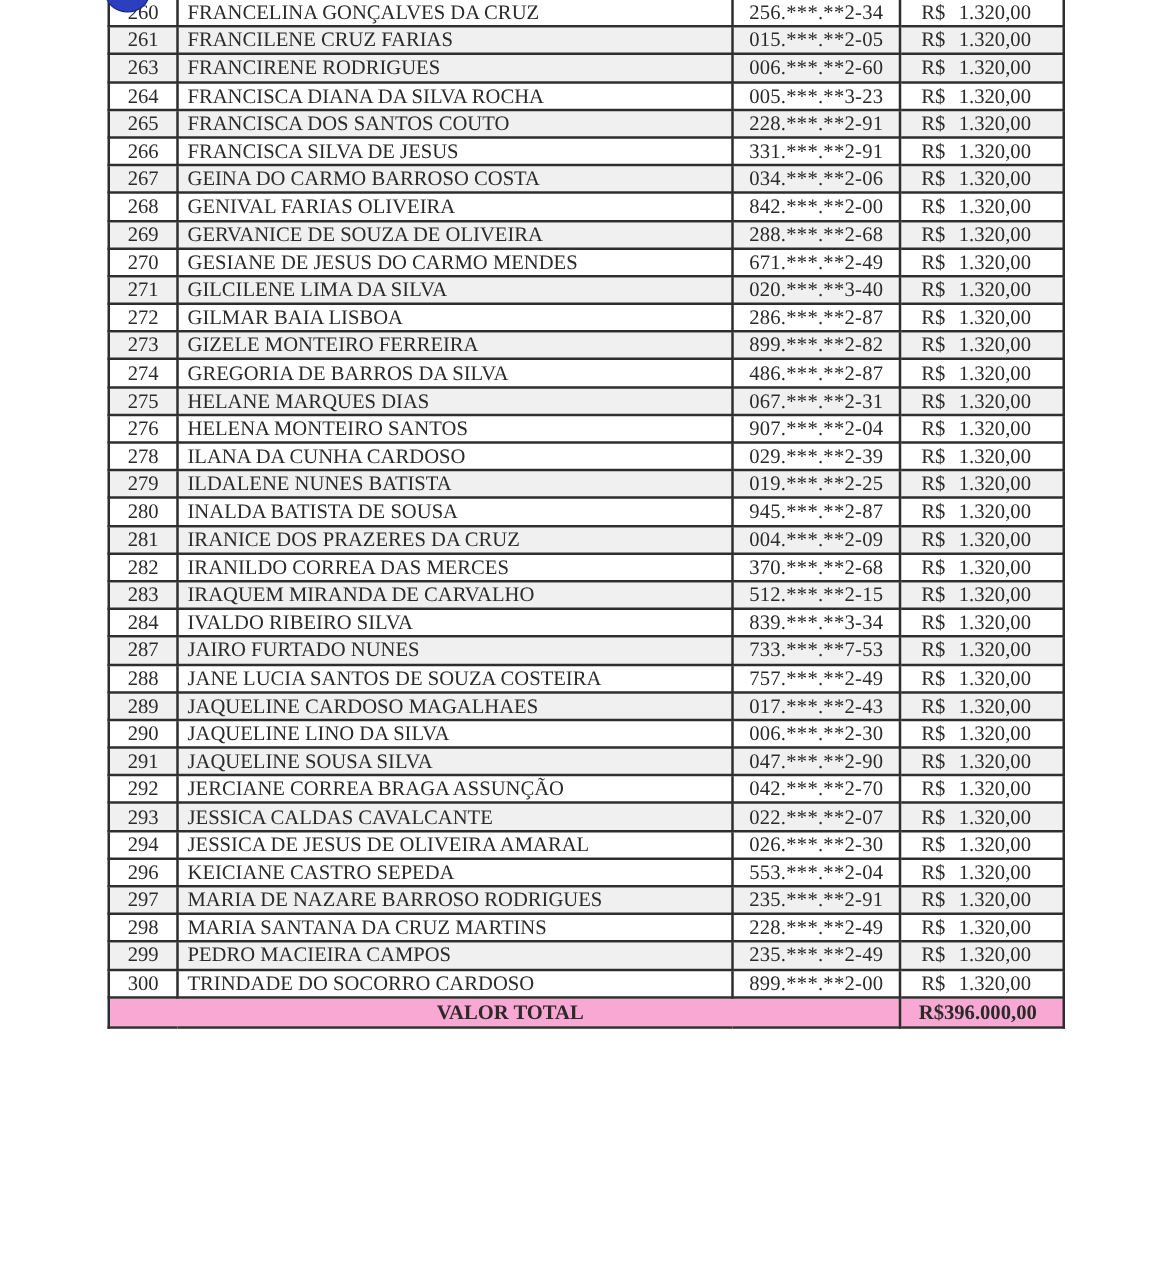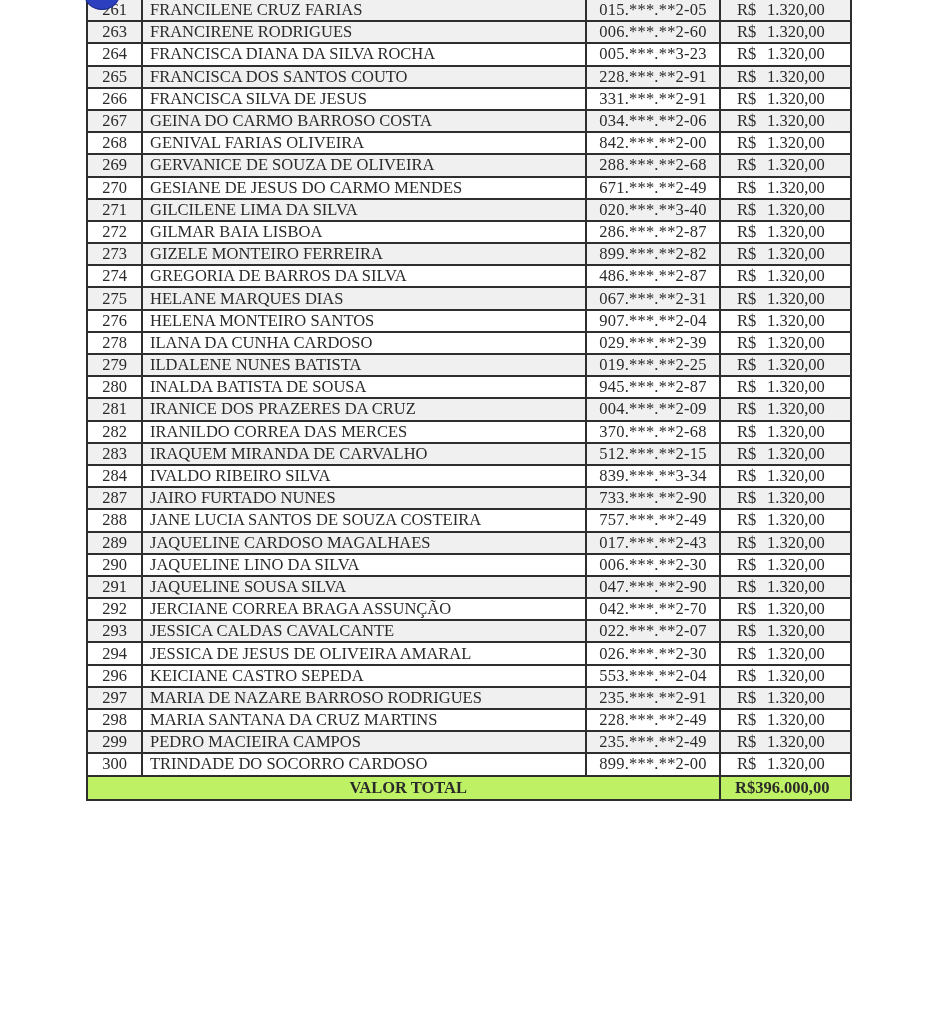--- a/index.html
+++ b/index.html
@@ -17,40 +17,46 @@
     table.grid col.c-val { width: 131px; }
     table.grid td { border: 2px solid #2e2e2e; height: 20.2px; padding: 0; font-size: 16.5px;
                     line-height: 20px; white-space: nowrap; overflow: hidden; }
     table.grid tr.odd td { background: #f0f0f0; }
     table.grid tr.even td { background: #ffffff; }
     td.num { text-align: center; }
     td.name { padding-left: 7px !important; }
     td.cpf { text-align: center; letter-spacing: 0.2px; }
     td.val { padding-left: 16px !important; }
     td.val .cur { display: inline-block; width: 30px; }
-    tr.total td { background: #bef264; font-weight: bold; height: 22px; }
+    tr.total td { background: #f9a8d4; font-weight: bold; height: 22px; }
     tr.total td.total-label { text-align: right; padding-right: 252px !important; }
     tr.total td.total-val { padding-left: 14px !important; }
     tr.total td.total-val .cur { width: 26px; }
   </style>
 </head>
 <body>
 
 <div class="logo">
     <span></span>
   </div>
 
 <table class="grid">
   <colgroup>
     <col class="c-num">
       <col class="c-name">
       <col class="c-cpf">
       <col class="c-val">
   </colgroup>
   <tbody id="rows">
+      <tr class="even">
+        <td class="num">260</td>
+        <td class="name">FRANCELINA GONÇALVES DA CRUZ</td>
+        <td class="cpf">256.***.**2-34</td>
+        <td class="val"><span class="cur">R$</span><span>1.320,00</span></td>
+      </tr>
       <tr class="odd">
         <td class="num">261</td>
         <td class="name">FRANCILENE CRUZ FARIAS</td>
         <td class="cpf">015.***.**2-05</td>
         <td class="val"><span class="cur">R$</span><span>1.320,00</span></td>
       </tr>
       <tr class="odd">
         <td class="num">263</td>
         <td class="name">FRANCIRENE RODRIGUES</td>
         <td class="cpf">006.***.**2-60</td>
@@ -172,21 +178,21 @@
       </tr>
       <tr class="even">
         <td class="num">284</td>
         <td class="name">IVALDO RIBEIRO SILVA</td>
         <td class="cpf">839.***.**3-34</td>
         <td class="val"><span class="cur">R$</span><span>1.320,00</span></td>
       </tr>
       <tr class="odd">
         <td class="num">287</td>
         <td class="name">JAIRO FURTADO NUNES</td>
-        <td class="cpf">733.***.**2-90</td>
+        <td class="cpf">733.***.**7-53</td>
         <td class="val"><span class="cur">R$</span><span>1.320,00</span></td>
       </tr>
       <tr class="even">
         <td class="num">288</td>
         <td class="name">JANE LUCIA SANTOS DE SOUZA COSTEIRA</td>
         <td class="cpf">757.***.**2-49</td>
         <td class="val"><span class="cur">R$</span><span>1.320,00</span></td>
       </tr>
       <tr class="odd">
         <td class="num">289</td>

